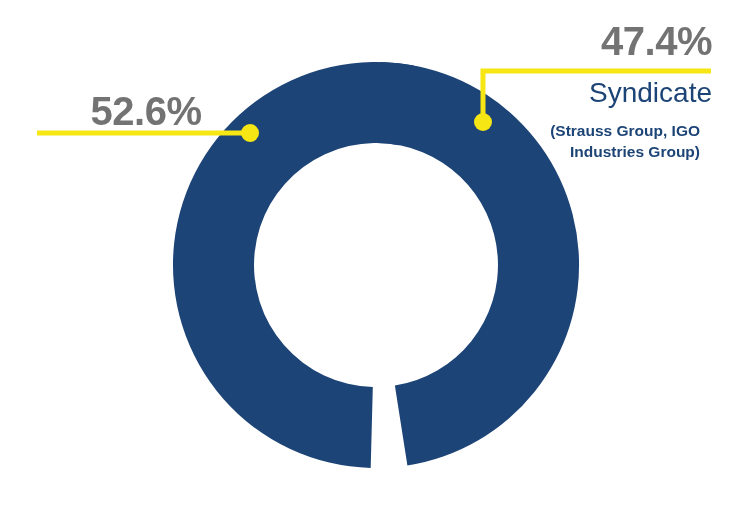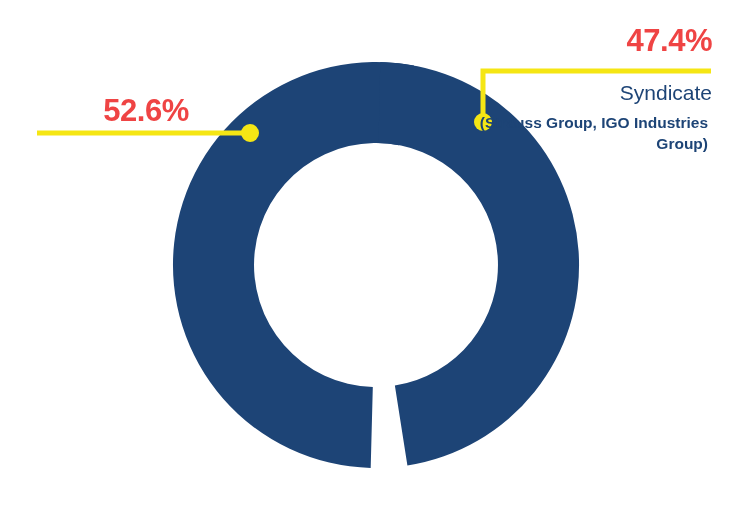--- a/index.html
+++ b/index.html
@@ -34,56 +34,56 @@
     width: 215px;
     text-align: center;
   }
   #callout-right {
     left: 470px;
     top: 22px;
     width: 243px;
     text-align: right;
   }
   .pct {
-    font-size: 31px;
+    font-size: 40px;
     font-weight: bold;
-    color: #ef4444;
+    color: #737373;
     letter-spacing: -0.5px;
     line-height: 38px;
     margin: 0;
     white-space: nowrap;
   }
   #callout-left .pct { padding-left: 3px; }
   #callout-right .pct { padding-right: 1px; }
 
   .rule-spacer-left {
     height: 14px;
   }
   .rule-spacer-right {
     height: 12px;
   }
 
   .title {
-    font-size: 21px;
+    font-size: 28px;
     font-weight: normal;
     color: #1d4476;
     line-height: 26px;
     margin: 0;
     padding-top: 8px;
     white-space: nowrap;
   }
   #callout-left .title { padding-left: 3px; }
   #callout-right .title { padding-right: 1px; }
 
   .subtitle {
     font-size: 15.5px;
     font-weight: bold;
     color: #1d4476;
     line-height: 21px;
-    margin: 4px;
+    margin: 12px;
     padding-top: 2px;
   }
   #callout-left .subtitle {
     padding-left: 3px;
     width: 150px;
   }
   #callout-right .subtitle {
     padding-right: 1px;
   }
 </style>

